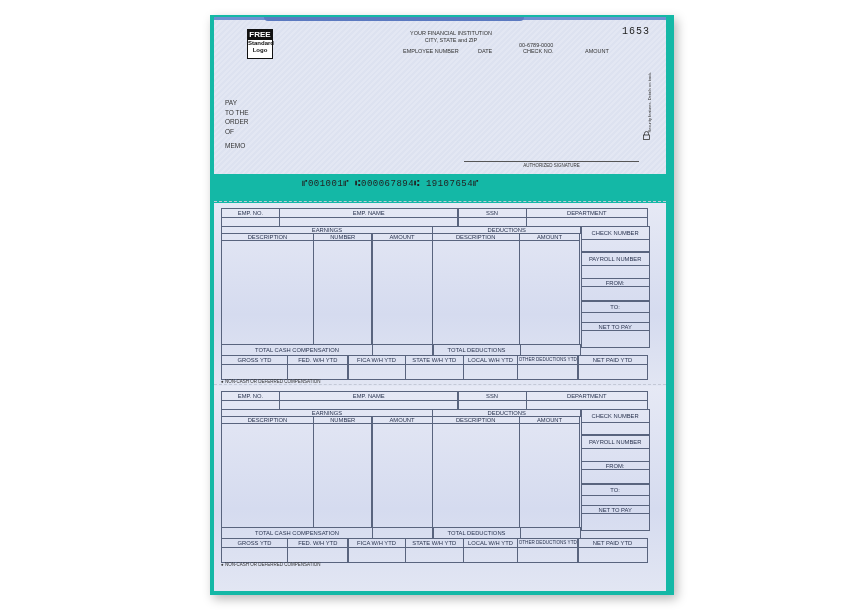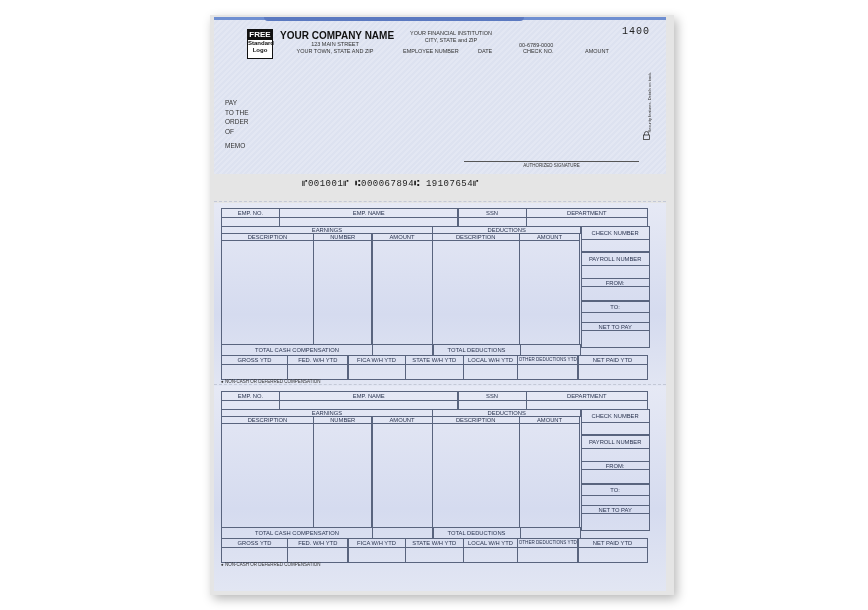--- a/index.html
+++ b/index.html
@@ -1,21 +1,21 @@
 <!DOCTYPE html>
 <html><head>
 <meta charset="utf-8">
 <style>
   * { box-sizing: border-box; margin: 0; padding: 0; }
   html, body { width: 868px; height: 610px; background: #ffffff; overflow: hidden; }
   body { font-family: "Liberation Sans", sans-serif; color: #2b3550; position: relative; }
 
   .paper {
     position: absolute; left: 210px; top: 15px; width: 464px; height: 580px;
-    background: #e5e5e5;
+    background: #14b8a6;
     box-shadow: 3px 4px 10px rgba(0,0,0,0.28);
   }
   
   .check {
     position: absolute; left: 4px; top: 2px; width: 452px; height: 157px;
     background: repeating-linear-gradient(135deg, #e3e7f3 0px, #e3e7f3 2px, #dde2f0 2px, #dde2f0 4px);
     border-top: 3px solid #6f8fd1;
   }
   .check .topbar {
     position: absolute; left: 50px; top: -3px; width: 260px; height: 4px;
@@ -64,32 +64,27 @@
 
   <div class="check">
     <div class="topbar"></div>
 
     <div class="logo">
       <span class="free">FREE</span>
       <span class="std">Standard</span>
       <span class="std">Logo</span>
     </div>
 
-    <div class="company">
-      <div class="name">YOUR COMPANY NAME</div>
-      <div class="addr">123 MAIN STREET</div>
-      <div class="addr">YOUR TOWN, STATE AND ZIP</div>
-    </div>
 
     <div class="bank">
       <div>YOUR FINANCIAL INSTITUTION</div>
       <div>CITY, STATE and ZIP</div>
     </div>
 
-    <div class="checknum">1400</div>
+    <div class="checknum">1653</div>
 
     <div class="lbl" style="left:189px;top:28px;">EMPLOYEE NUMBER</div>
     <div class="lbl" style="left:264px;top:28px;">DATE</div>
     <div class="lbl" style="left:305px;top:22px;">00-6789-0000</div>
     <div class="lbl" style="left:309px;top:28px;">CHECK NO.</div>
     <div class="lbl" style="left:371px;top:28px;">AMOUNT</div>
 
     <div class="pay">
       <div>PAY</div>
       <div>TO THE</div>

